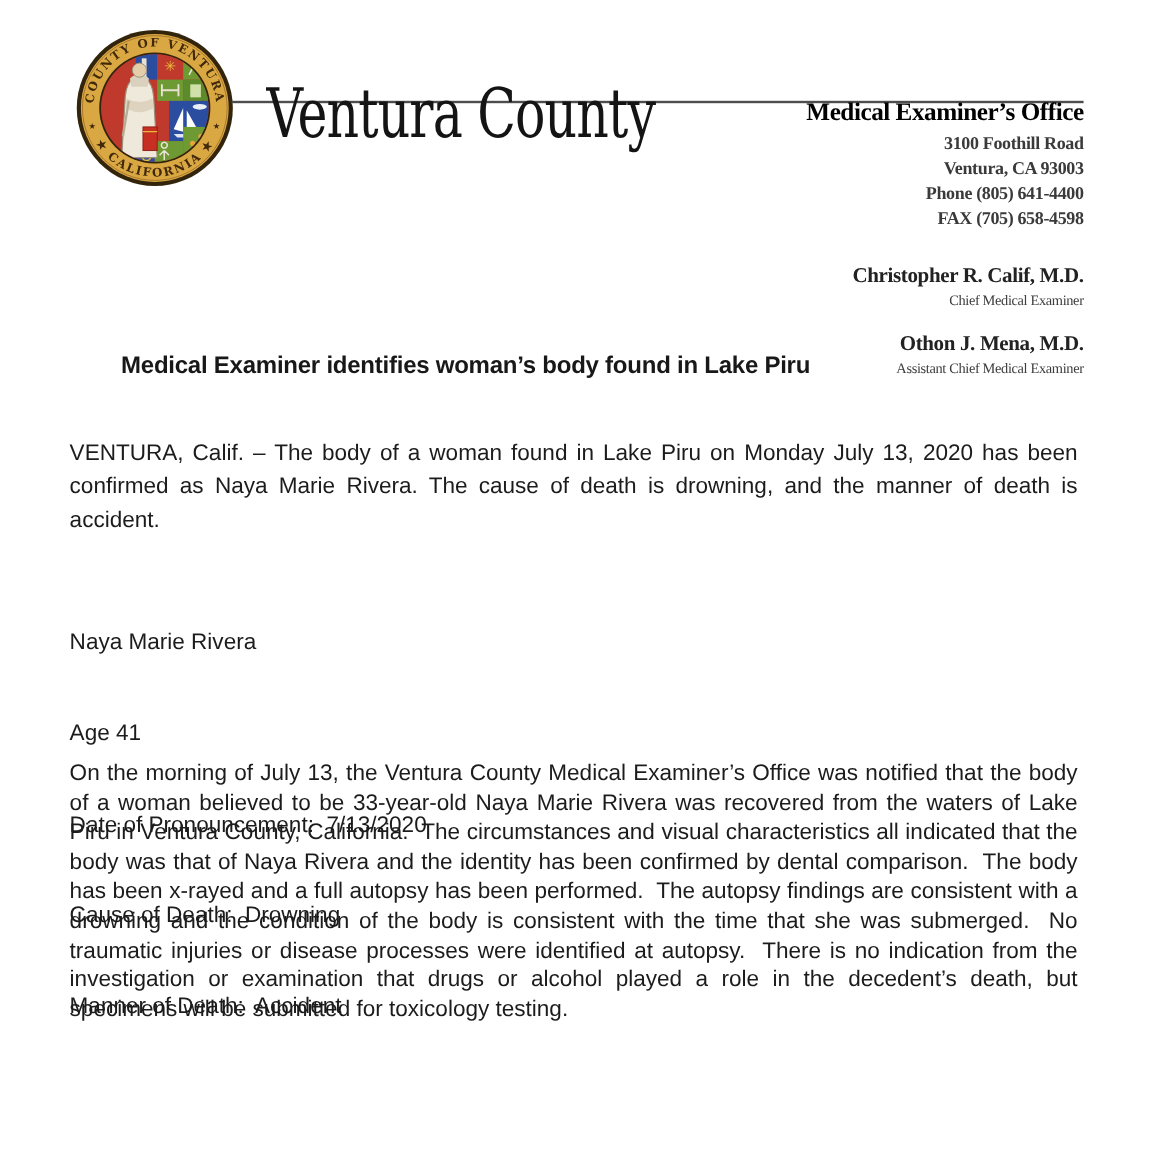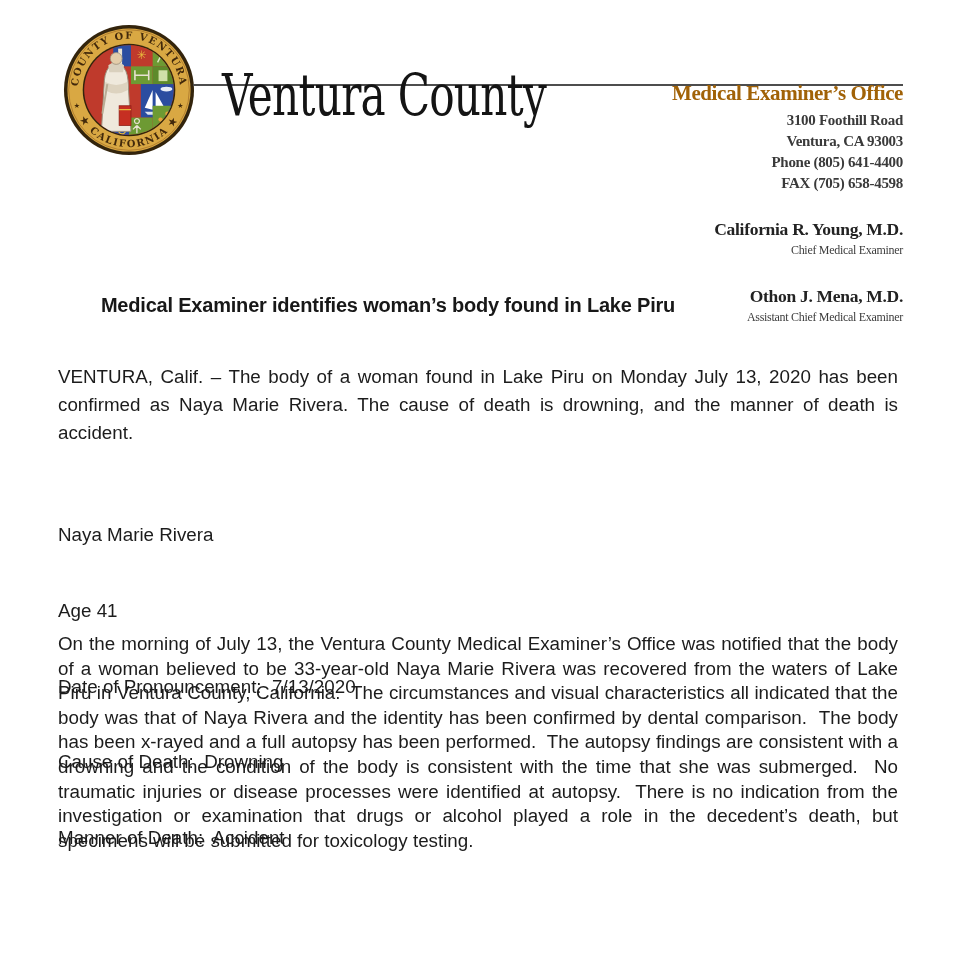--- a/index.html
+++ b/index.html
@@ -46,37 +46,37 @@
     position: absolute;
     right: 77px; top: 81px;
     text-align: right;
     font-family: "Liberation Serif", serif;
     color: #2b2b2b;
   }
   .office-title {
     font-size: 21px;
     font-weight: bold;
     letter-spacing: -0.4px;
-    color: #a16207;
+    color: #000000;
     margin-bottom: 4px;
   }
   .office-line {
     font-size: 15px;
     font-weight: bold;
     line-height: 21px;
     letter-spacing: -0.3px;
     color: #3a3a3a;
   }
   .officials {
     position: absolute;
     right: 77px; top: 218px;
     text-align: right;
     font-family: "Liberation Serif", serif;
   }
-  .official + .official { margin-top: 25px; }
+  .official + .official { margin-top: 15px; }
   .official-name {
     font-size: 17.5px;
     font-weight: bold;
     line-height: 22px;
     letter-spacing: -0.3px;
     color: #222222;
   }
   .official-title {
     font-size: 12px;
     line-height: 20px;
@@ -198,21 +198,21 @@
   <div class="office-block">
     <div class="office-title">Medical Examiner’s Office</div>
     <div class="office-line">3100 Foothill Road</div>
     <div class="office-line">Ventura, CA  93003</div>
     <div class="office-line">Phone (805) 641-4400</div>
     <div class="office-line">FAX (705) 658-4598</div>
   </div>
 
   <div class="officials">
     <div class="official">
-      <div class="official-name">California R. Young, M.D.</div>
+      <div class="official-name">Christopher R. Calif, M.D.</div>
       <div class="official-title">Chief Medical Examiner</div>
     </div>
     <div class="official">
       <div class="official-name">Othon J. Mena, M.D.</div>
       <div class="official-title">Assistant Chief Medical Examiner</div>
     </div>
   </div>
 
   <div class="headline">Medical Examiner identifies woman’s body found in Lake Piru</div>
 

